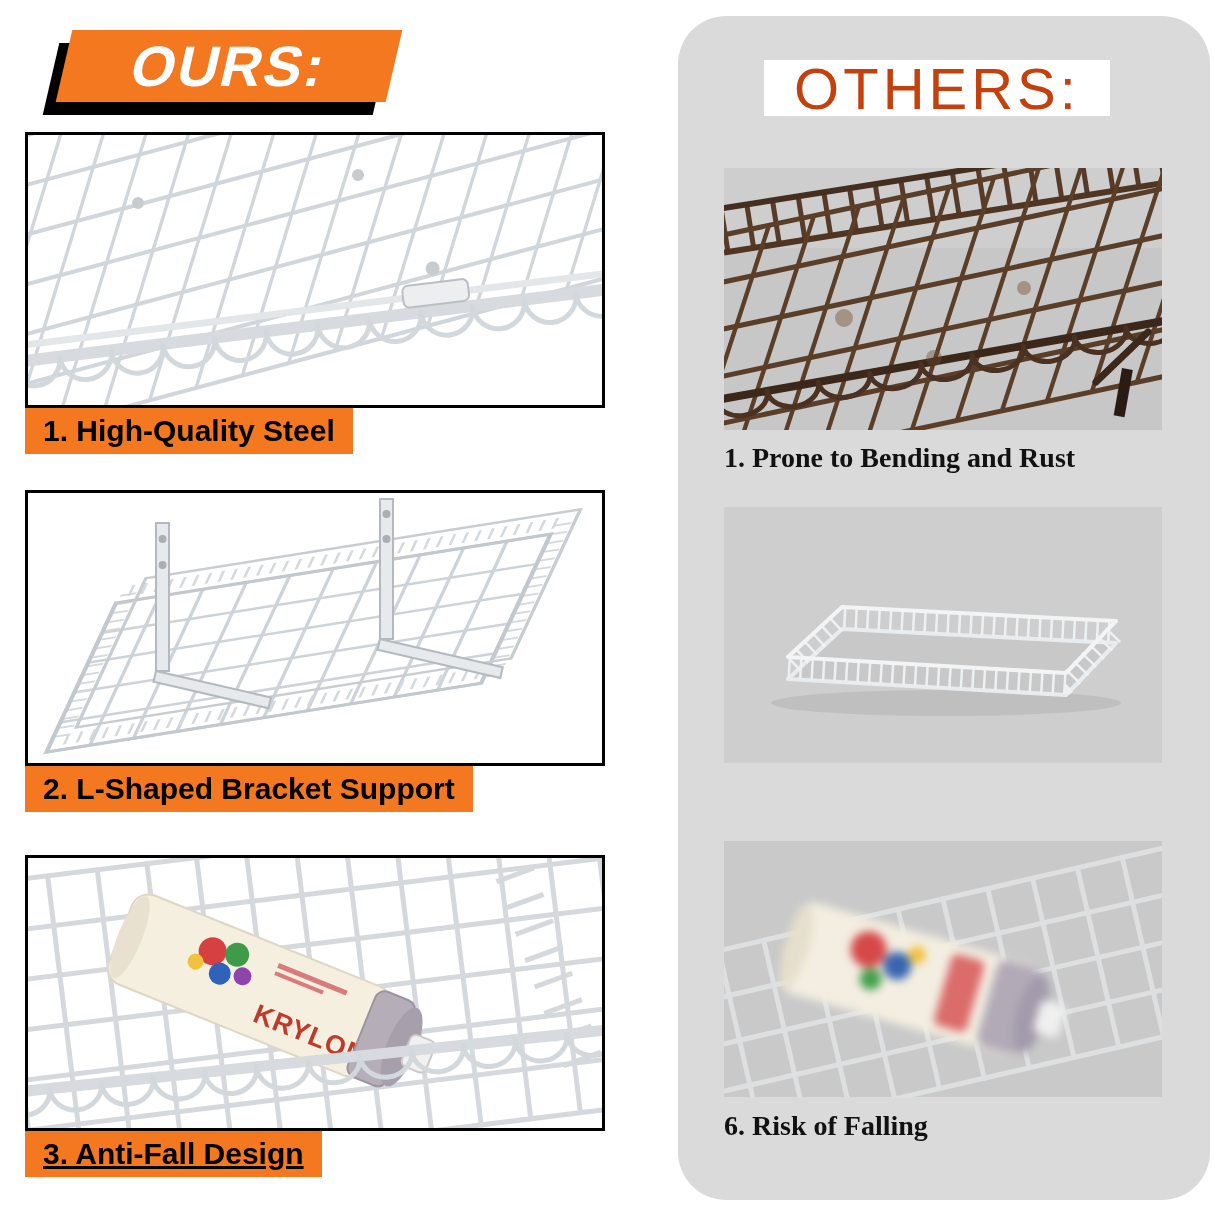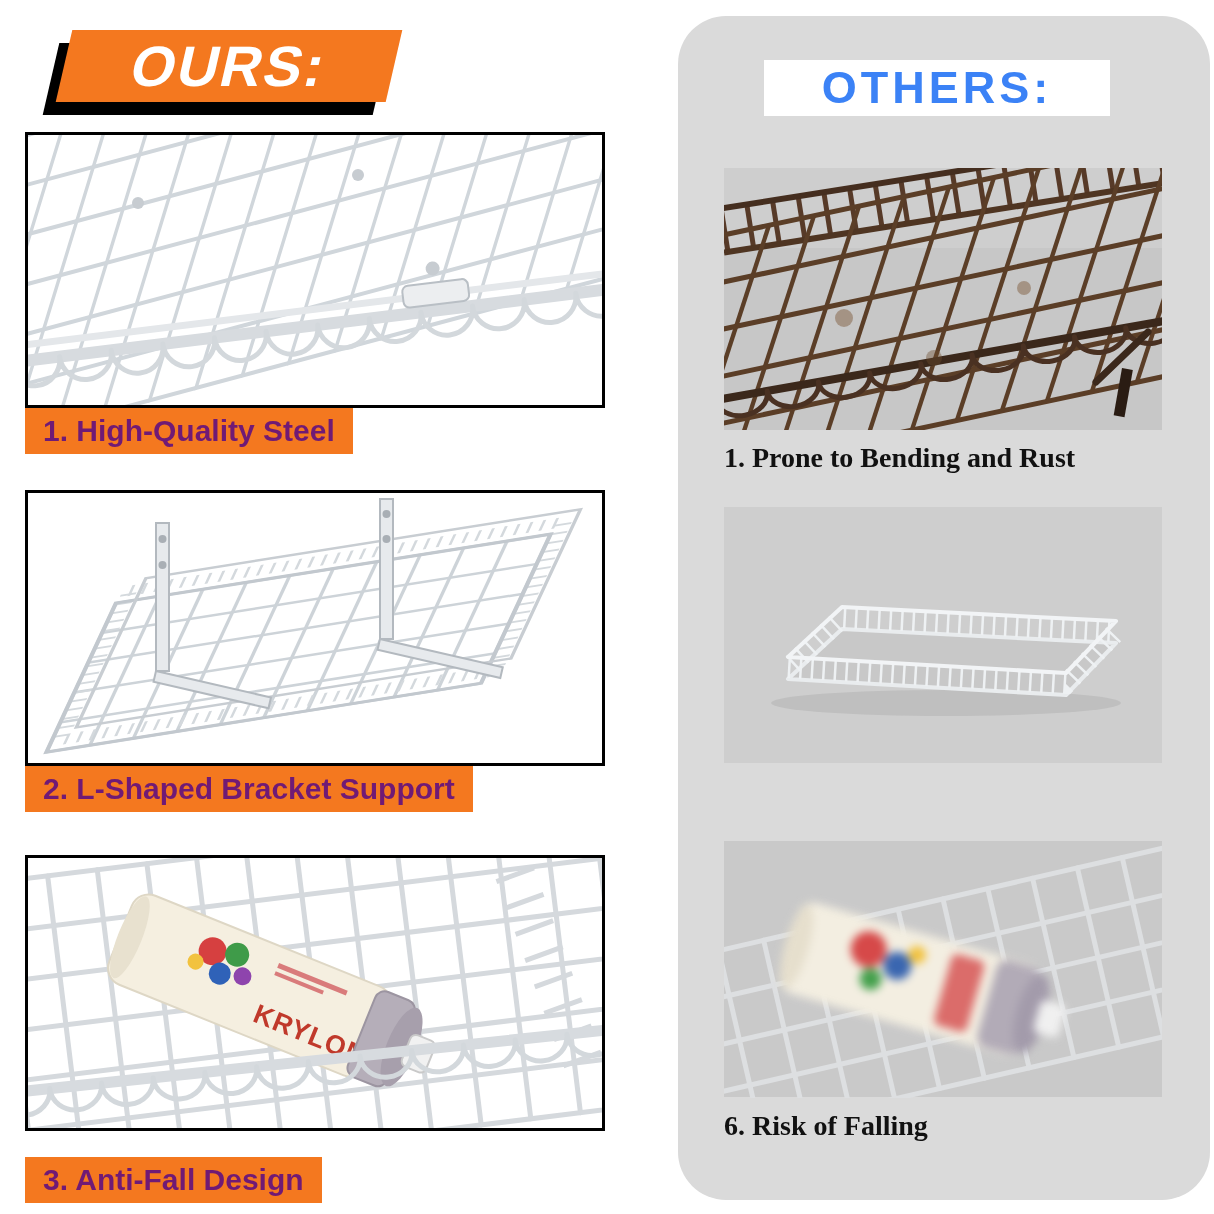--- a/index.html
+++ b/index.html
@@ -14,31 +14,31 @@
   .ours-banner .face { position:absolute; left:0; top:0; width:100%; height:100%;
                        background:#F4781F; transform:skewX(-13deg);
                        display:flex; align-items:center; justify-content:center; }
   .ours-banner .face span { font-size:57px; font-weight:bold; color:#fff; letter-spacing:2px; }
 
   .img-box { position:absolute; left:25px; width:580px; height:276px; background:#fff;
              border:3px solid #000; overflow:hidden; }
   #box1 { top:132px; } #box2 { top:490px; } #box3 { top:855px; }
   .img-box svg { display:block; width:100%; height:100%; }
 
-  .label-bar { position:absolute; left:25px; height:46px; background:#F4781F; color:#701a75;
+  .label-bar { position:absolute; left:25px; height:46px; background:#F4781F; color:#000000;
                font-weight:bold; font-size:30px; display:flex; align-items:center;
                padding:0 18px; white-space:nowrap; }
-  #bar1 { top:408px; } #bar2 { top:766px;justify-content:flex-end; } #bar3 { top:1157px; }
+  #bar1 { top:408px; } #bar2 { top:766px;justify-content:flex-end; } #bar3 { top:1131px;text-decoration:underline; }
 
   
   .others-panel { position:absolute; left:678px; top:16px; width:532px; height:1184px;
                   background:#DADADA; border-radius:48px; }
   .others-title { position:absolute; left:86px; top:44px; width:346px; height:56px;
                   background:#fff; display:flex; align-items:center; justify-content:center; }
-  .others-title span { font-size:45px; font-weight:bold; color:#3b82f6; letter-spacing:4px; }
+  .others-title span { font-size:58px; font-weight:normal; color:#c2410c; letter-spacing:4px; }
 
   .o-img { position:absolute; left:46px; width:438px; overflow:hidden; }
   #oimg1 { top:152px; height:262px; }
   #oimg2 { top:490px; height:258px; }
   #oimg3 { top:824px; height:258px; }
   .o-img svg { display:block; width:100%; height:100%; }
 
   .o-label { position:absolute; left:46px; font-size:28px; font-weight:bold; color:#111;
              white-space:nowrap;font-family:Liberation Serif, serif; }
   #olabel1 { top:426px; } #olabel2 { top:760px; } #olabel3 { top:1094px; }

